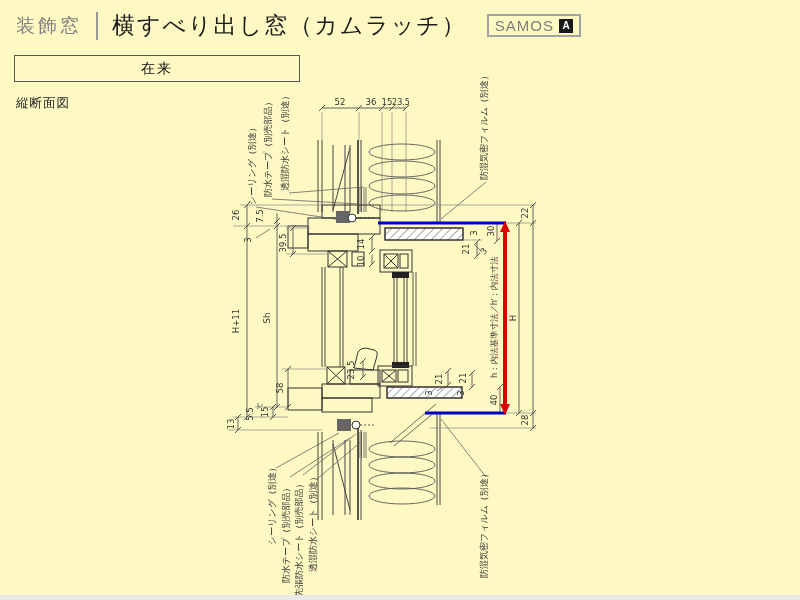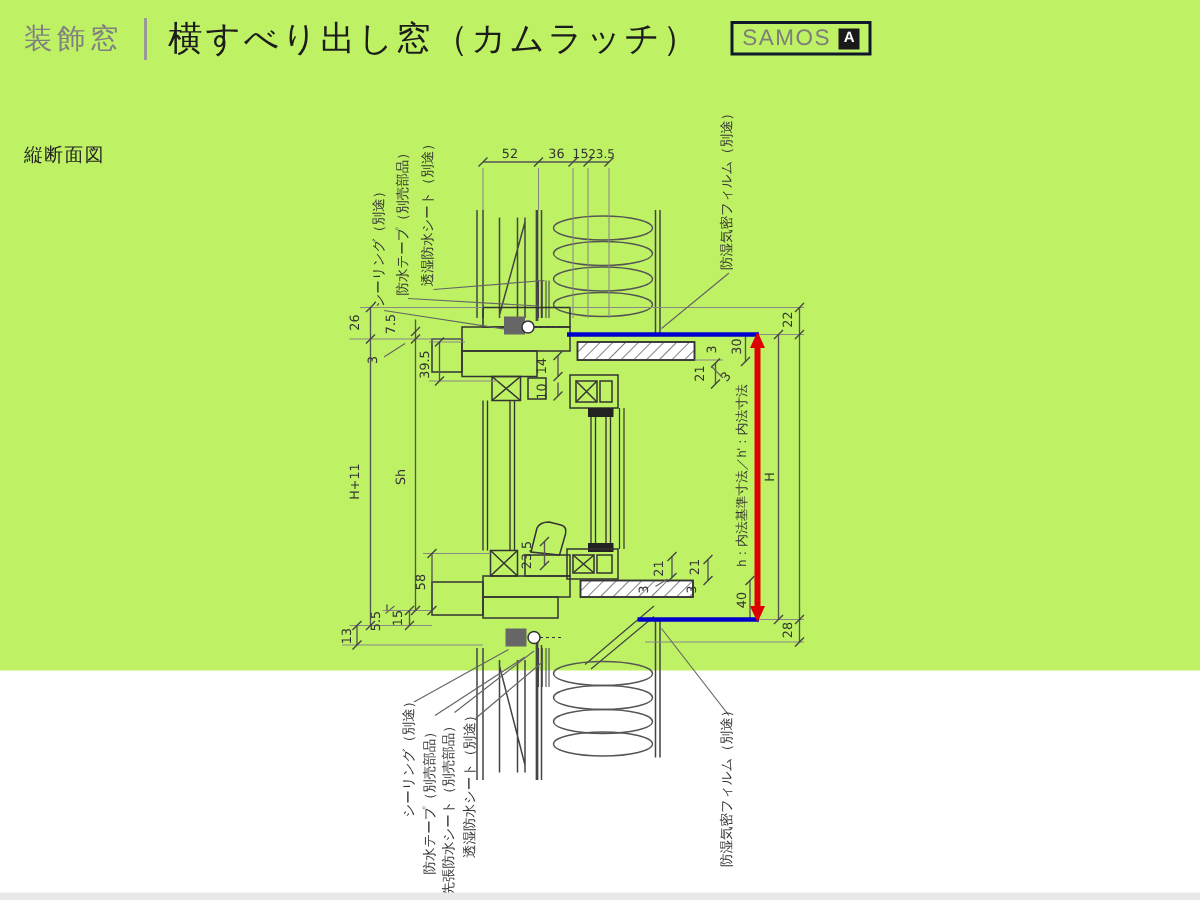--- a/index.html
+++ b/index.html
@@ -1,23 +1,23 @@
 <!DOCTYPE html>
 <html><head>
 <meta charset="utf-8">
 <style>
   html,body{margin:0;padding:0;background:#fff;width:800px;height:600px;overflow:hidden;
     font-family:"Liberation Sans","DejaVu Sans",sans-serif;}
-  .page{position:relative;width:800px;height:447px;background:#bef264;}
+  .page{position:relative;width:800px;height:600px;background:#fef9c3;}
   
   .hdr{position:absolute;left:16px;top:10px;display:flex;align-items:center;gap:14px;}
   .hdr .cat{font-size:19px;color:#808080;letter-spacing:3px;}
   .hdr .bar{width:2px;height:28px;background:#999;}
   .hdr .ttl{font-size:23px;font-weight:normal;color:#1c1c1c;letter-spacing:2px;}
-  .brand{display:flex;align-items:center;gap:5px;border:2px solid #0f172a;padding:1px 6px;margin-left:6px;}
+  .brand{display:flex;align-items:center;gap:5px;border:2px solid #a3a3a3;padding:1px 6px;margin-left:6px;}
   .brand .bname{font-size:15px;color:#7d7d7d;letter-spacing:1px;}
   .brand .badge{width:14px;height:14px;background:#1a1a1a;color:#fff;font-size:10px;font-weight:bold;
     display:flex;align-items:center;justify-content:center;}
   .typebox{position:absolute;left:14px;top:55px;width:284px;height:25px;border:1px solid #555;
     display:flex;align-items:center;justify-content:center;font-size:14px;color:#111;letter-spacing:2px;}
   .viewlbl{position:absolute;left:16px;top:95px;font-size:12.5px;font-weight:normal;color:#222;letter-spacing:1px;}
   .footerbar{position:absolute;left:0;top:595px;width:800px;height:5px;background:#e9e9e9;}
   svg{position:absolute;left:0;top:0;}
   svg text{fill:#333;}
   .dim{font-size:8.5px;font-family:"DejaVu Sans",sans-serif;}
@@ -29,20 +29,23 @@
 <div class="page">
 
   <div class="hdr">
     <span class="cat">装飾窓</span>
     <span class="bar"></span>
     <span class="ttl">横すべり出し窓（カムラッチ）</span>
     <span class="brand">
       <span class="bname">SAMOS</span>
       <span class="badge">A</span>
     </span>
+  </div>
+  <div class="typebox">
+    <span>在来</span>
   </div>
   <div class="viewlbl">縦断面図</div>
 
   <svg width="800" height="600" viewBox="0 0 800 600">
     <defs>
       <pattern id="hatch" width="6" height="6" patternUnits="userSpaceOnUse" patternTransform="rotate(45)">
         <line x1="0" y1="0" x2="0" y2="6" stroke="#555" stroke-width="1"></line>
       </pattern>
     </defs>
 

